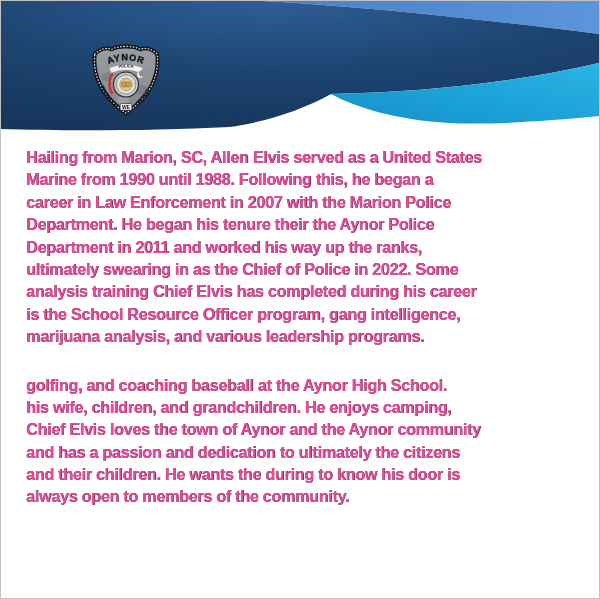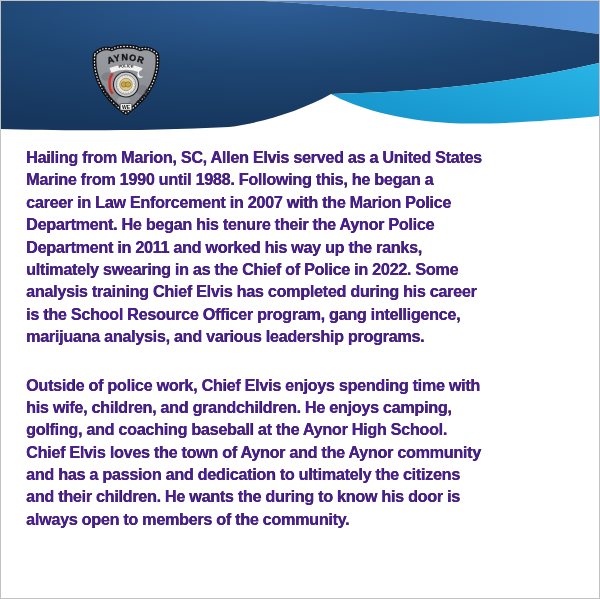--- a/index.html
+++ b/index.html
@@ -10,21 +10,21 @@
     background:#ffffff;
     border:1px solid #c2c2c2;
     overflow:hidden;
     font-family:"Liberation Sans",sans-serif;
   }
   .header{position:relative;width:100%;height:140px;}
   .header svg.waves{display:block;position:absolute;top:0;left:0;}
   .badge{position:absolute;top:42px;left:86px;width:78px;height:72px;}
   .article{
     padding:5px 18px 0 25px;
-    color:#4c1d95;
+    color:#ec4899;
     font-weight:700;
     font-size:16.2px;
     line-height:22.4px;
     letter-spacing:-0.3px;
     text-shadow:0.3px 0 0 #161616;
   }
   .para{white-space:nowrap;}
   .para + .para{margin-top:26px;}
   .line{height:22.4px;}
 </style>
@@ -126,23 +126,22 @@
         <div class="line">Marine from 1990 until 1988. Following this, he began a</div>
         <div class="line">career in Law Enforcement in 2007 with the Marion Police</div>
         <div class="line">Department. He began his tenure their the Aynor Police</div>
         <div class="line">Department in 2011 and worked his way up the ranks,</div>
         <div class="line">ultimately swearing in as the Chief of Police in 2022. Some</div>
         <div class="line">analysis training Chief Elvis has completed during his career</div>
         <div class="line">is the School Resource Officer program, gang intelligence,</div>
         <div class="line">marijuana analysis, and various leadership programs.</div>
       </div>
     <div class="para">
-        <div class="line">Outside of police work, Chief Elvis enjoys spending time with</div>
+        <div class="line">golfing, and coaching baseball at the Aynor High School.</div>
         <div class="line">his wife, children, and grandchildren. He enjoys camping,</div>
-        <div class="line">golfing, and coaching baseball at the Aynor High School.</div>
         <div class="line">Chief Elvis loves the town of Aynor and the Aynor community</div>
         <div class="line">and has a passion and dedication to ultimately the citizens</div>
         <div class="line">and their children. He wants the during to know his door is</div>
         <div class="line">always open to members of the community.</div>
       </div>
   </div>
 
 </div>
 
 </body></html>

